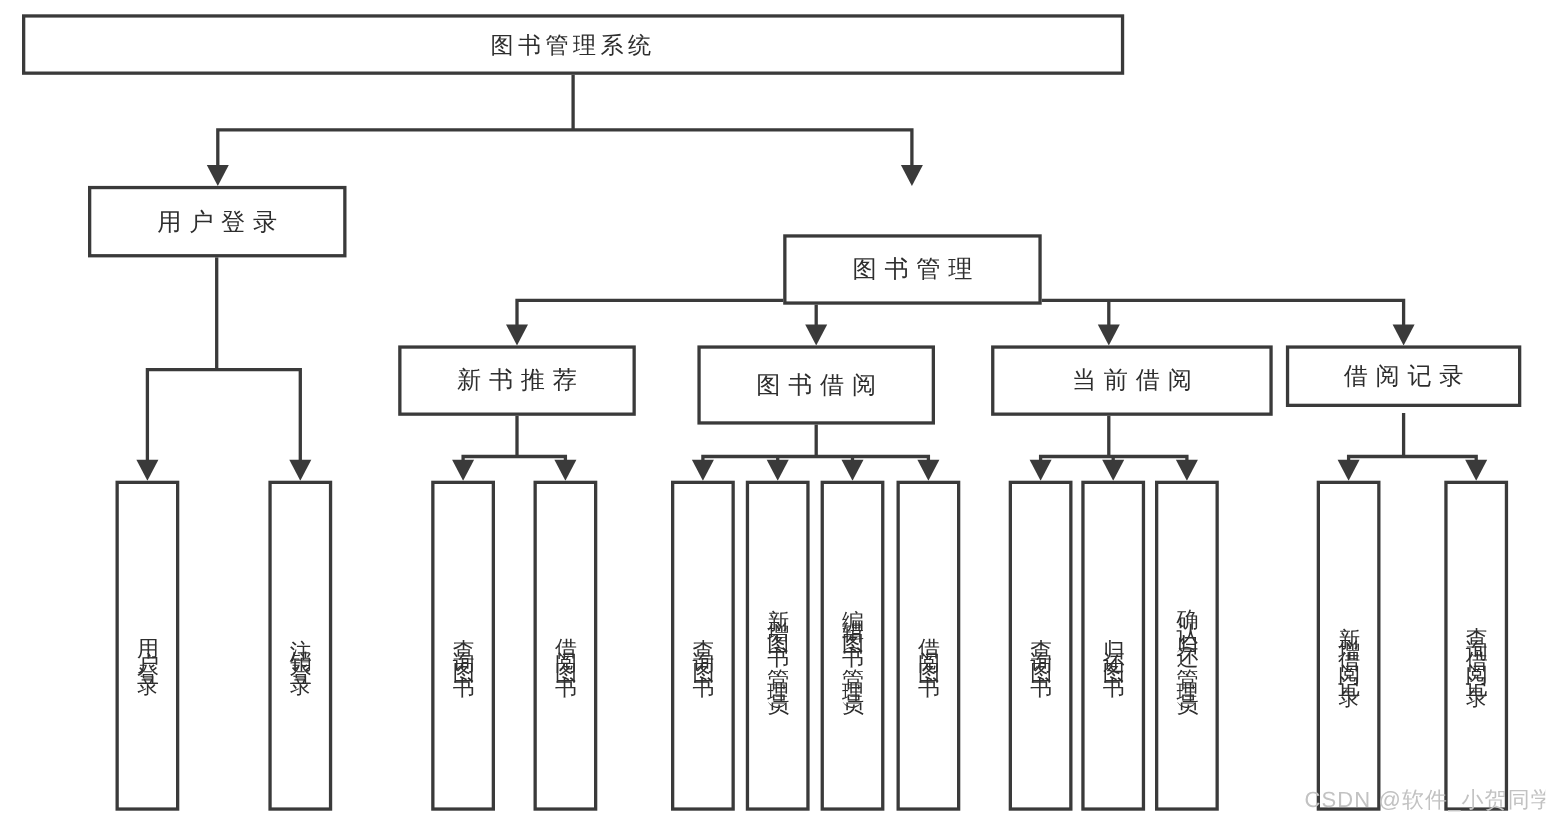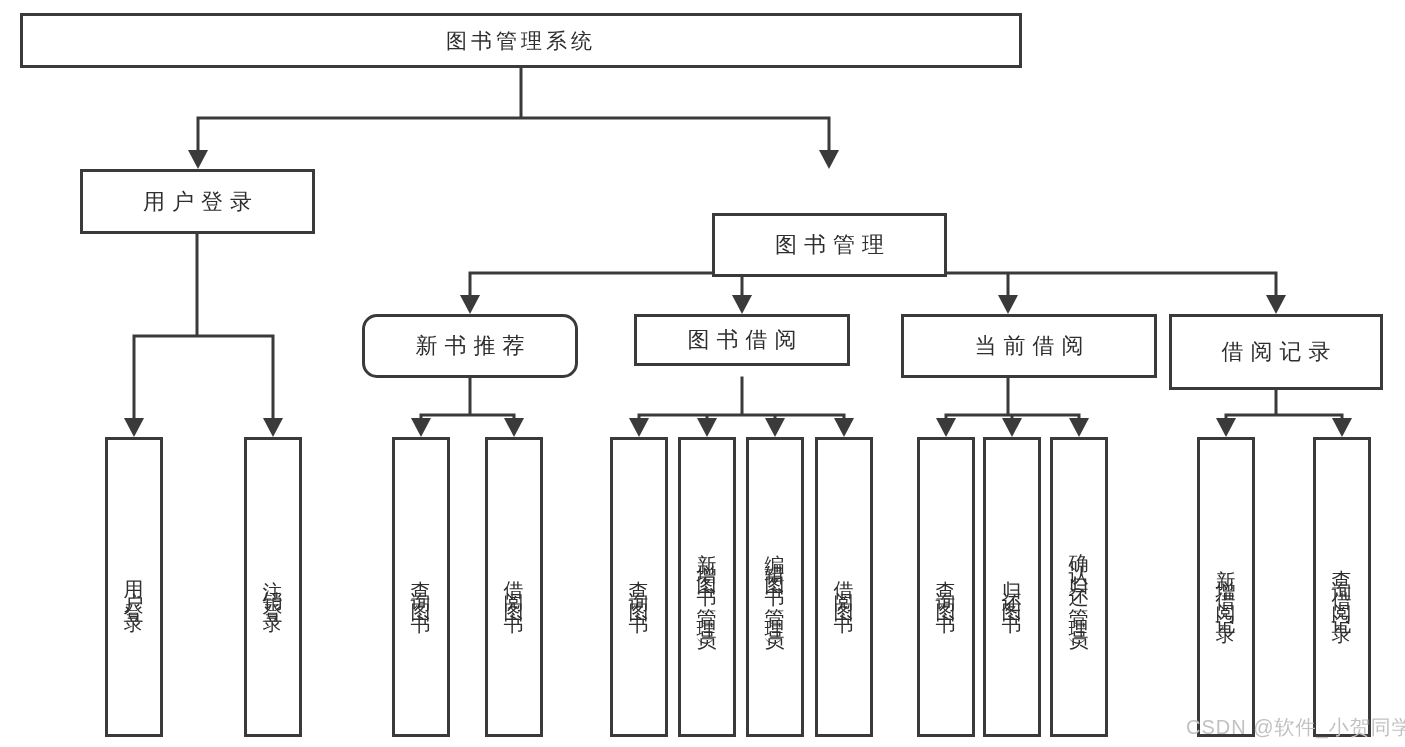--- a/index.html
+++ b/index.html
@@ -101,24 +101,24 @@
       <polygon points="1216,418 1236,418 1226,437"></polygon>
       <polygon points="1332,418 1352,418 1342,437"></polygon>
     </g>
   </svg>
 
   <div class="hbox root" style="left:20px; top:13px; width:1002px; height:55px;">图书管理系统</div>
 
   <div class="hbox" style="left:80px; top:169px; width:235px; height:65px;">用户登录</div>
   <div class="hbox" style="left:712px; top:169px; width:235px; height:64px;margin-top:44px;">图书管理</div>
 
-  <div class="hbox" style="left:362px; top:314px; width:216px; height:64px;border-radius:15px;">新书推荐</div>
-  <div class="hbox" style="left:634px; top:314px; width:216px; height:52px;text-align:right;">图书借阅</div>
+  <div class="hbox" style="left:362px; top:314px; width:216px; height:64px;">新书推荐</div>
+  <div class="hbox" style="left:634px; top:314px; width:216px; height:72px;text-align:right;">图书借阅</div>
   <div class="hbox" style="left:901px; top:314px; width:256px; height:64px;">当前借阅</div>
-  <div class="hbox" style="left:1169px; top:314px; width:214px; height:76px;">借阅记录</div>
+  <div class="hbox" style="left:1169px; top:314px; width:214px; height:56px;">借阅记录</div>
 
   <div class="vbox" style="left:105px;">
     <span class="vtext">用户登录</span>
   </div>
   <div class="vbox" style="left:244px;">
     <span class="vtext">注销登录</span>
   </div>
 
   <div class="vbox" style="left:392px;">
     <span class="vtext">查询图书</span>

